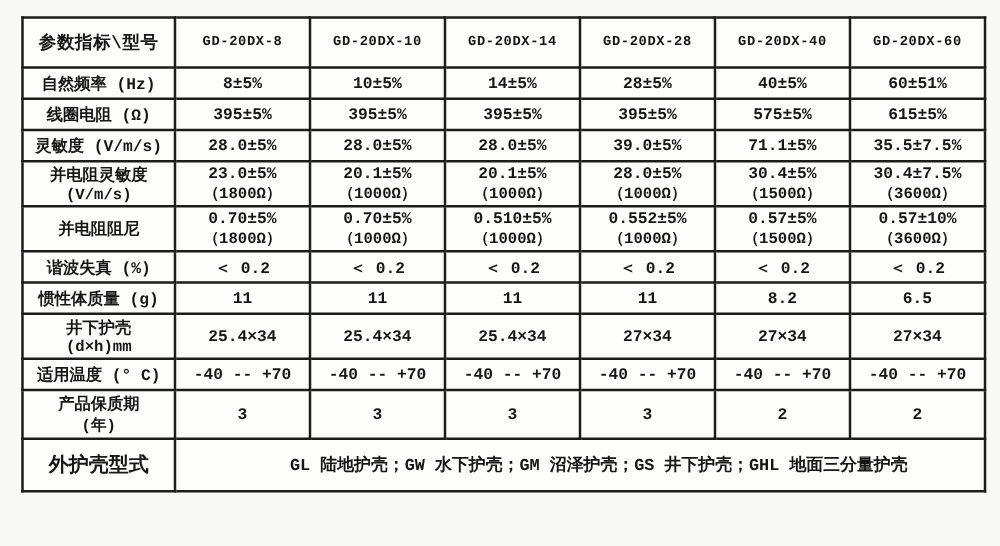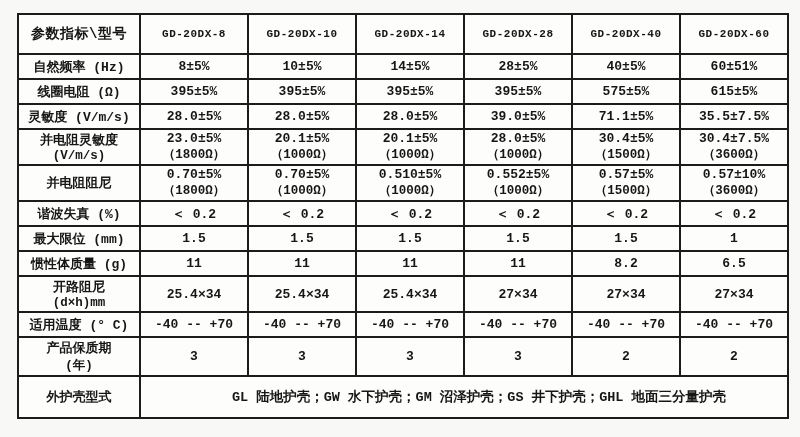--- a/index.html
+++ b/index.html
@@ -35,21 +35,21 @@
   col.c-label { width: 122px; }
   col.c-data  { width: 108px; }
   tr.hdr th {
     height: 40px;
     font-size: 11px;
     letter-spacing: 0.5px;
   }
   tr.hdr th.param { font-size: 14px; }
   tr.single td { height: 25px; font-size: 13px; }
   tr.double td { height: 26px; font-size: 13px; }
-  tr.footer td { height: 42px; font-size: 13px; }
+  tr.footer td { height: 42px; font-size: 16px; }
   td.lbl { font-size: 13.5px; }
   .sub { font-size: 12.5px; }
   tr.footer td.shell-val { text-align: center; font-size: 13.5px; padding-left: 32px; }
 </style>
 </head>
 <body>
 
 <div class="page">
   <table class="spec">
     <colgroup>
@@ -166,43 +166,34 @@
     <tr class="single">
       <td class="lbl">谐波失真 (%)</td>
       <td>＜ 0.2</td>
       <td>＜ 0.2</td>
       <td>＜ 0.2</td>
       <td>＜ 0.2</td>
       <td>＜ 0.2</td>
       <td>＜ 0.2</td>
     </tr>
 
-    <tr class="single">
-      <td class="lbl">最大限位 (mm)</td>
-      <td>1.5</td>
-      <td>1.5</td>
-      <td>1.5</td>
-      <td>1.5</td>
-      <td>1.5</td>
-      <td>1</td>
-    </tr>
 
     <tr class="single">
       <td class="lbl">惯性体质量 (g)</td>
       <td>11</td>
       <td>11</td>
       <td>11</td>
       <td>11</td>
       <td>8.2</td>
       <td>6.5</td>
     </tr>
 
     <tr class="double">
       <td class="lbl">
-        <div>开路阻尼</div>
+        <div>井下护壳</div>
         <div class="sub">(d×h)mm</div>
       </td>
       <td>25.4×34</td>
       <td>25.4×34</td>
       <td>25.4×34</td>
       <td>27×34</td>
       <td>27×34</td>
       <td>27×34</td>
     </tr>
 

